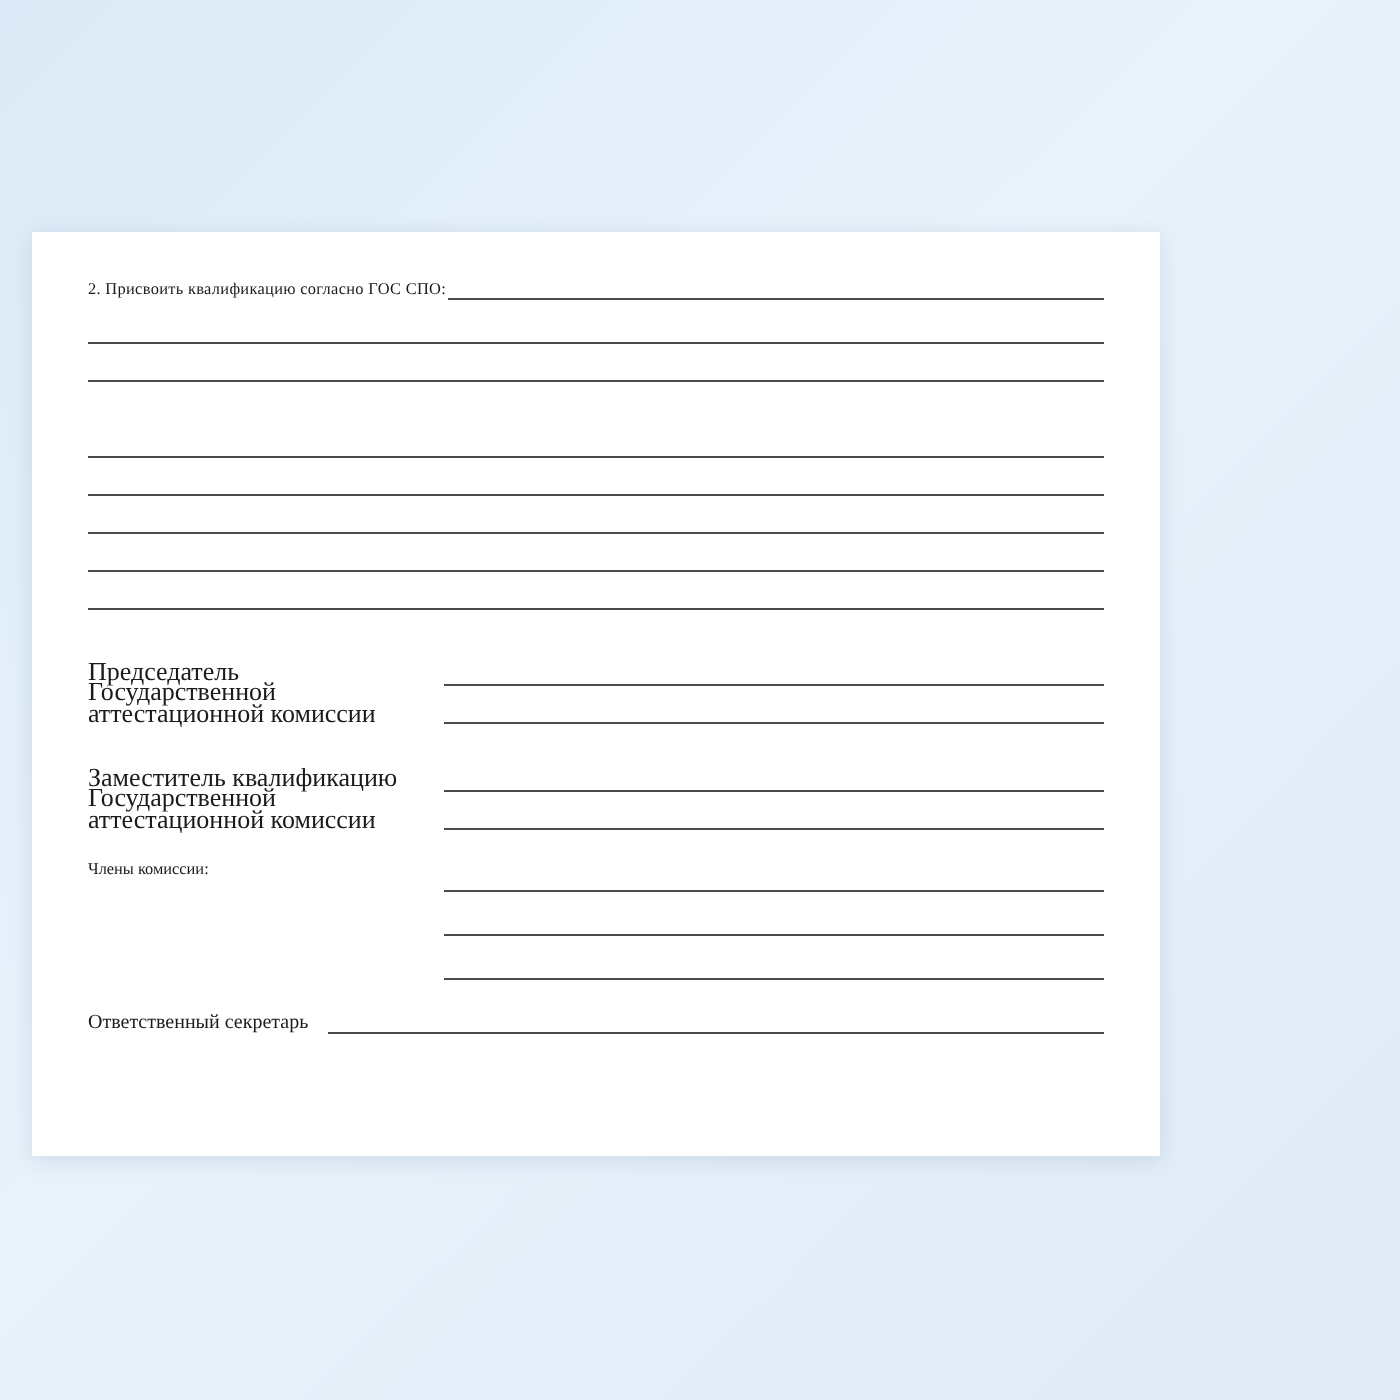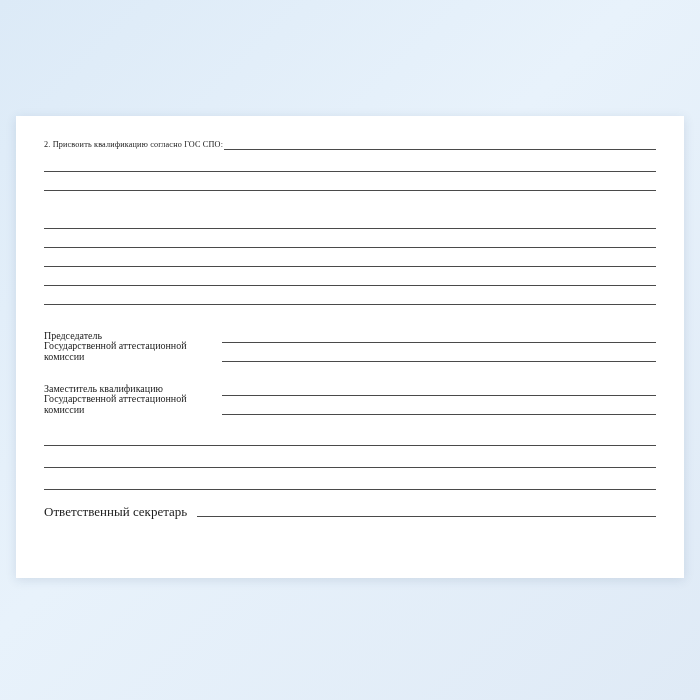--- a/index.html
+++ b/index.html
@@ -17,21 +17,21 @@
   .scene {
     position: relative;
     width: 700px;
     height: 700px;
   }
 
   .page {
     position: absolute;
     left: 16px;
     top: 116px;
-    width: 668px;
+    width: 564px;
     height: 462px;
     background: #ffffff;
     box-shadow: 0 2px 10px rgba(40, 70, 110, 0.13);
   }
 
   .page-inner {
     position: absolute;
     left: 28px;
     right: 28px;
     top: 24px;
@@ -74,21 +74,21 @@
 
   
   .sig-block {
     display: flex;
     align-items: flex-end;
     width: 100%;
   }
   .sig-caption {
     width: 178px;
     flex: 0 0 178px;
-    font-size: 10px;
+    font-size: 13px;
     line-height: 10.5px;
     color: #1b1b1b;
   }
   .sig-rules {
     flex: 1 1 auto;
   }
   .sig-rule {
     border-bottom: 1px solid #4a4a4a;
     height: 18px;
   }
@@ -111,21 +111,21 @@
     flex: 1 1 auto;
   }
   .members-rules .sig-rule { height: 21px; }
 
   .secretary-block {
     display: flex;
     align-items: flex-end;
     width: 100%;
   }
   .secretary-caption {
-    font-size: 13px;
+    font-size: 10px;
     line-height: 10.5px;
     color: #1b1b1b;
     white-space: nowrap;
     padding-right: 10px;
   }
   .secretary-rule {
     flex: 1 1 auto;
     border-bottom: 1px solid #4a4a4a;
     height: 10px;
   }
@@ -181,20 +181,21 @@
         </div>
         <div class="sig-rules">
           <div class="sig-rule tight"></div>
           <div class="sig-rule"></div>
         </div>
       </div>
 
       <div class="sp-2"></div>
 
       <div class="members-block">
+        <div class="members-caption">Члены комиссии:</div>
         <div class="members-rules">
           <div class="sig-rule"></div>
           <div class="sig-rule"></div>
           <div class="sig-rule"></div>
         </div>
       </div>
 
       <div class="sp-3"></div>
 
       <div class="secretary-block">

